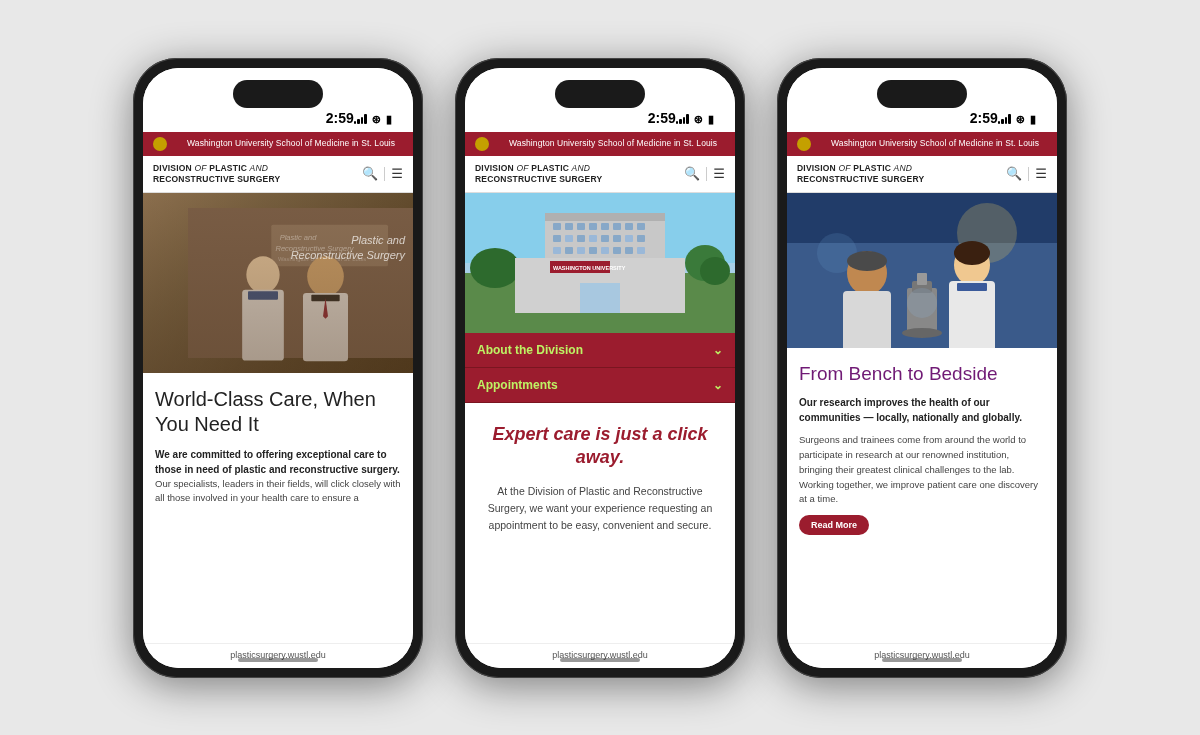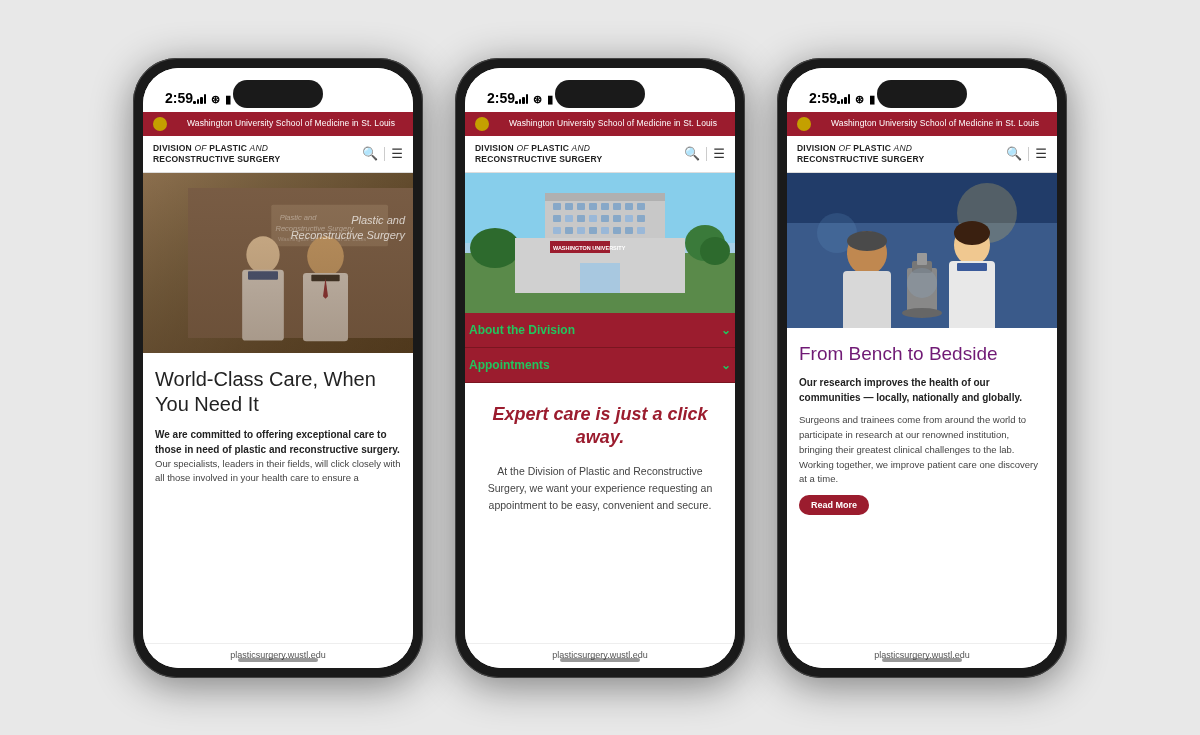--- a/index.html
+++ b/index.html
@@ -46,25 +46,25 @@
       transform: translateX(-50%);
       width: 90px;
       height: 28px;
       background: #1a1a1a;
       border-radius: 20px;
       z-index: 100;
     }
 
     
     .status-bar {
-      height: 44px;
+      height: 64px;
       background: #fff;
       display: flex;
       align-items: flex-end;
-      justify-content: flex-start;
+      justify-content: flex-end;
       padding: 0 22px 6px;
       font-size: 13px;
       font-weight: 600;
       position: relative;
       z-index: 10;
       flex-shrink: 0;
     }
 
     .status-time {
       font-weight: 700;
@@ -196,22 +196,22 @@
       line-height: 1.4;
     }
 
     
     .menu-items {
       flex-shrink: 0;
     }
 
     .menu-item {
       background: #9b1c2e;
-      color: #22c55e;
-      padding: 10px 4px;
+      color: #bef264;
+      padding: 10px 12px;
       font-size: 12px;
       font-weight: 700;
       display: flex;
       align-items: center;
       justify-content: space-between;
       border-bottom: 1px solid #7a1520;
     }
 
     .menu-chevron {
       font-size: 12px;

